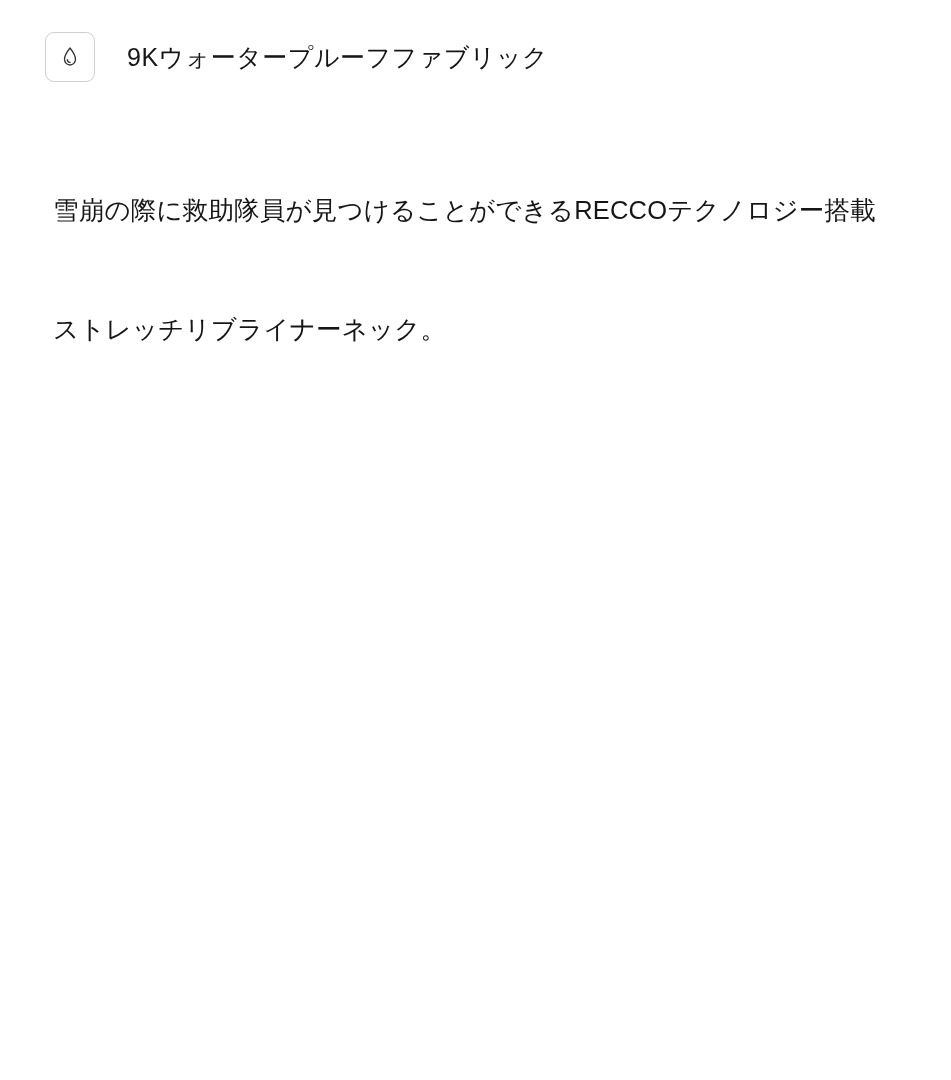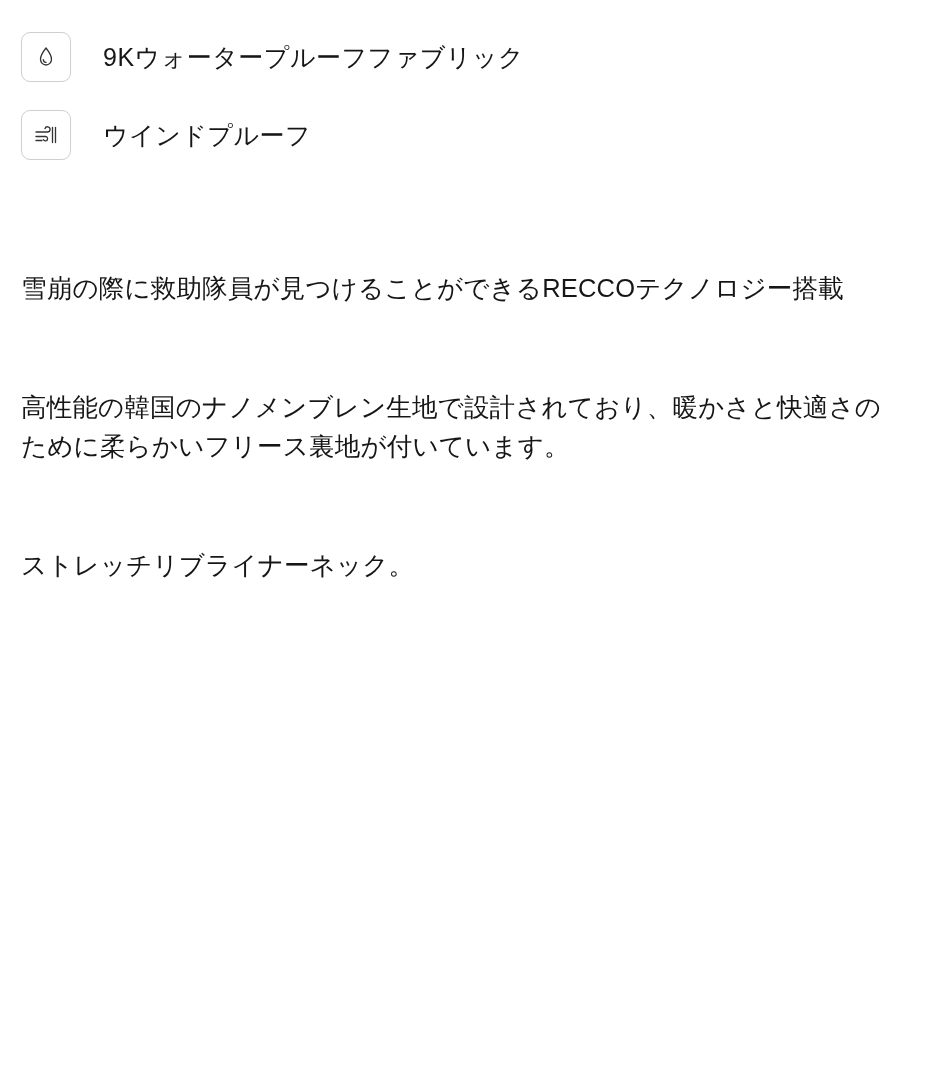--- a/index.html
+++ b/index.html
@@ -11,21 +11,21 @@
     width: 951px;
     height: 1080px;
     font-family: "Liberation Sans", sans-serif;
     color: #111111;
     overflow: hidden;
   }
   .page {
     width: 951px;
     height: 1080px;
     box-sizing: border-box;
-    padding: 18px 45px 0 21px;
+    padding: 18px 45px 0 45px;
     position: relative;
   }
   .feature-list {
     margin: 0;
     padding: 0;
     list-style: none;
   }
   .feature-row {
     display: flex;
     align-items: center;
@@ -57,58 +57,46 @@
     margin-top: 16px;
     font-size: 25.5px;
     line-height: 39.5px;
     letter-spacing: 0.2px;
     color: #161616;
     white-space: pre-wrap;
     word-break: break-all;
   }
   .desc-line {
     display: block;
+    margin-left: 8px;
   }
 </style>
 </head>
 <body>
 
 <div class="page">
 
   <ul class="feature-list">
 
     <li class="feature-row">
       <span class="feature-icon">
         <svg width="28" height="28" viewBox="0 0 28 28" fill="none" stroke="#333333" stroke-width="1.3">
           <path d="M14 5 C14 5 8.5 12 8.5 16.2 C8.5 19.6 11 22 14 22 C17 22 19.5 19.6 19.5 16.2 C19.5 12 14 5 14 5 Z" stroke-linejoin="round"></path>
           <path d="M11.3 16.6 C11.3 18.2 12.5 19.4 14 19.4" stroke-linecap="round"></path>
         </svg>
       </span>
       <span class="feature-label">9Kウォータープルーフファブリック</span>
     </li>
 
-    <li class="feature-row">
-      <span class="feature-icon">
-        <svg width="30" height="28" viewBox="0 0 30 28" fill="none" stroke="#333333" stroke-width="1.3">
-          <path d="M5 11 H16.5 A2.6 2.6 0 1 0 14 7.7" stroke-linecap="round"></path>
-          <path d="M5 15.5 H14.5 A2.2 2.2 0 1 1 12.4 18.6" stroke-linecap="round"></path>
-          <path d="M5 19.5 H11" stroke-linecap="round"></path>
-          <path d="M21.5 6.5 V21.5" stroke-linecap="round"></path>
-          <path d="M24.5 6.5 V21.5" stroke-linecap="round"></path>
-        </svg>
-      </span>
-      <span class="feature-label">ウインドプルーフ</span>
-    </li>
 
 
   </ul>
 
   <div class="description">
     <span class="desc-line">雪崩の際に救助隊員が見つけることができるRECCOテクノロジー搭載</span>
-    <span class="desc-line">高性能の韓国のナノメンブレン生地で設計されており、暖かさと快適さのために柔らかいフリース裏地が付いています。</span>
     <span class="desc-line">ストレッチリブライナーネック。</span>
     
     
     
     
     
     
     
     
     

